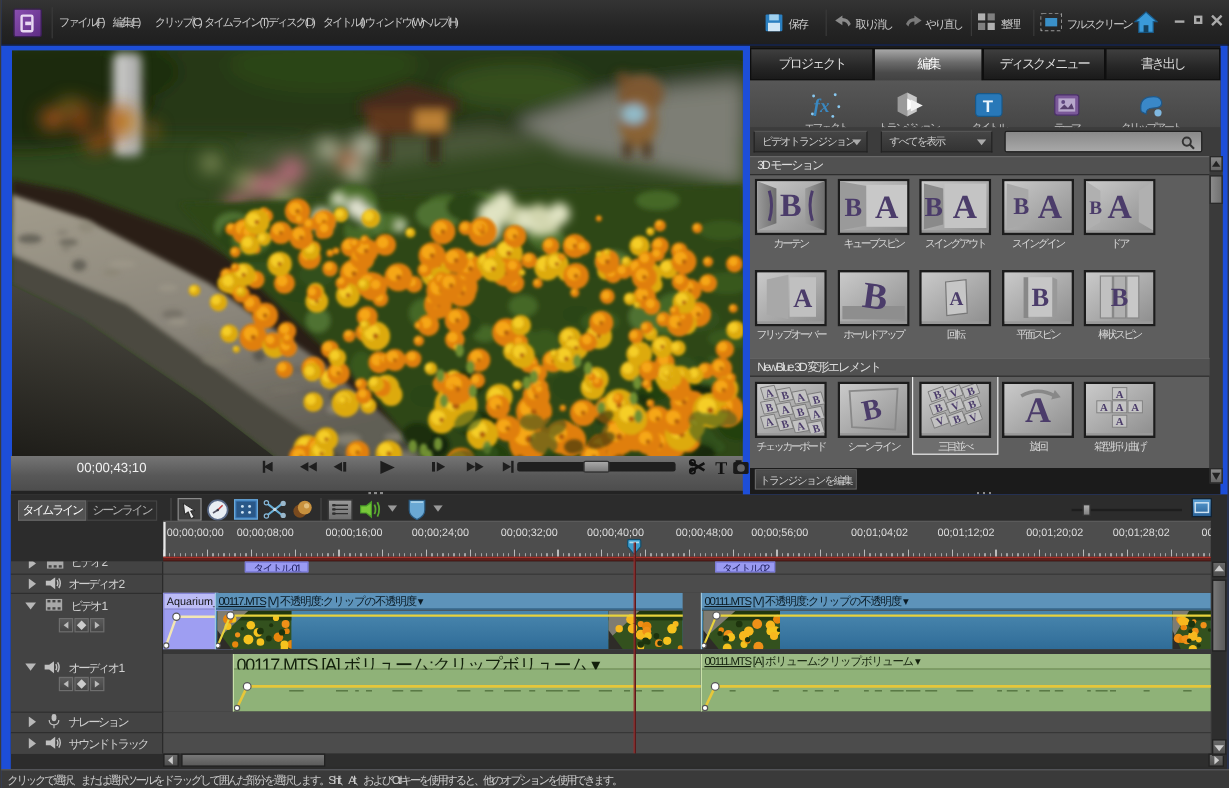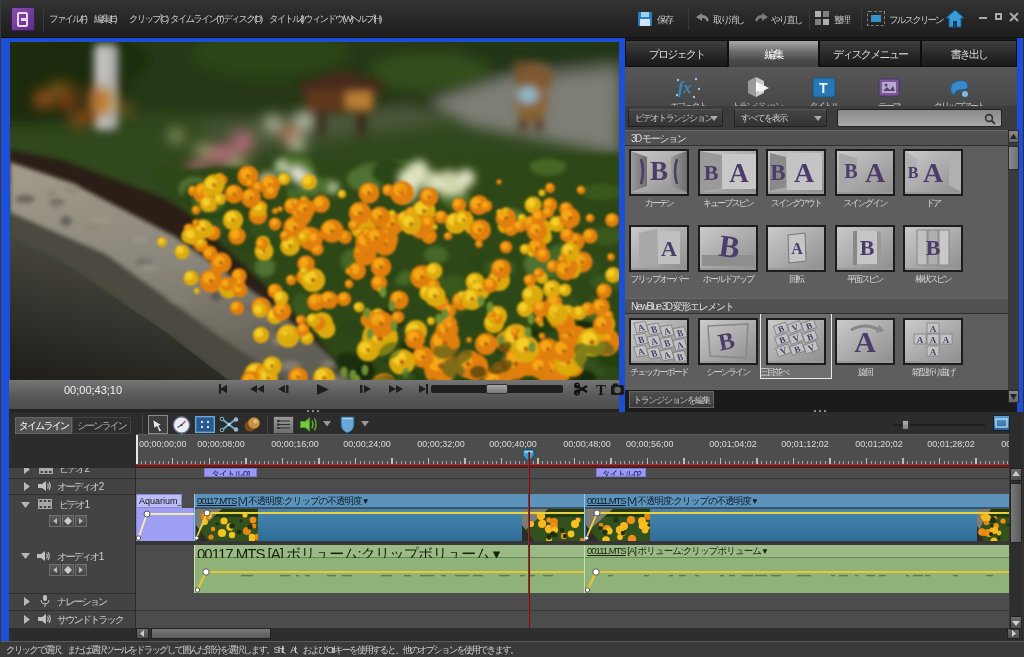--- a/index.html
+++ b/index.html
@@ -1443,21 +1443,21 @@
               <rect x="-6.5" y="-4.5" width="13" height="9" fill="#c2c2c2" stroke="#777" stroke-width="0.7"></rect>
               <text x="0" y="3.5" font-family="Liberation Serif" font-size="9" font-weight="bold" fill="#4b3c6a" text-anchor="middle">B</text>
             </g>
             <g transform="translate(42,32) rotate(-14)">
               <rect x="-6.5" y="-4.5" width="13" height="9" fill="#c2c2c2" stroke="#777" stroke-width="0.7"></rect>
               <text x="0" y="3.5" font-family="Liberation Serif" font-size="9" font-weight="bold" fill="#4b3c6a" text-anchor="middle">V</text>
             </g>
           </g>
         </svg>
       </div>
-<div class="ab" style="left:135px;top:328px;width:72px;height:11px;font-size:9px;letter-spacing:-2px;color:#d8d8d8;white-space:nowrap">三目並べ</div>
+<div class="ab" style="left:135px;top:328px;width:72px;height:11px;font-size:9px;letter-spacing:-2px;color:#d8d8d8;text-align:center;white-space:nowrap">三目並べ</div>
 <div class="ab" style="left:210px;top:280px;width:60px;height:47px;border:2px solid #1c1c1c;background:#999">
         <svg width="56" height="41" viewBox="0 0 56 41">
           <defs>
             <linearGradient id="tg" x1="0" y1="0" x2="1" y2="1">
               <stop offset="0" stop-color="#cacaca"></stop>
               <stop offset="1" stop-color="#8f8f8f"></stop>
             </linearGradient>
             <linearGradient id="tgd" x1="0" y1="0" x2="1" y2="0">
               <stop offset="0" stop-color="#9a9a9a"></stop>
               <stop offset="1" stop-color="#6e6e6e"></stop>
@@ -1731,21 +1731,21 @@
 <div class="ab" style="left:587px;top:56px;width:50px;height:9px;background:#9a9af2;border:1px solid #7a7ad8;overflow:hidden">
         <div style="font-size:9px;letter-spacing:-1.5px;color:#202060;text-align:center;margin-top:-1px">タイトル 02</div>
       </div>
 <div class="ab" style="left:127px;top:82px;width:46px;height:14px;background:#bcbcf6;border:1px solid #8888d8;color:#111;font-size:9px;padding-left:2px;overflow:hidden;line-height:13px">Aquarium_low</div>
 <div class="ab" style="left:127px;top:96px;width:58px;height:33px;background:#9e9ef2;border-left:1px solid #8888d8;border-right:1px solid #8888d8"></div>
 <svg class="ab" style="left:127px;top:96px" width="58" height="33">
         <path d="M2 31 L11 6 L58 6" stroke="#f2e6b4" stroke-width="2" fill="none"></path>
         <circle cx="11" cy="6" r="3" fill="#fff" stroke="#555"></circle>
         <circle cx="2.5" cy="30" r="2.2" fill="#fff" stroke="#555"></circle>
       </svg>
-<div class="ab" style="left:185px;top:82px;width:390px;height:47px;overflow:hidden;border-left:1px solid #9cc8e0">
+<div class="ab" style="left:170px;top:82px;width:390px;height:47px;overflow:hidden;border-left:1px solid #9cc8e0">
         <div class="ab" style="left:0;top:0;width:100%;height:14px;background:#5d93ba;border-bottom:1px solid #2b5b7e"></div>
         <div class="ab" style="left:2px;top:1px;font-size:9.5px;letter-spacing:-1px;color:#0a1a24;white-space:nowrap"><span style="text-decoration:underline">00117.MTS</span> [V] 不透明度:クリップの不透明度 ▾</div>
         <div class="ab" style="left:0;top:15px;width:100%;height:32px;background:linear-gradient(#4a87ae,#2f6c98)"></div>
         <div class="ab" style="left:1px;top:15px;width:62px;height:32px">
           <svg width="62" height="32" viewBox="0 0 62 32" preserveAspectRatio="none" style="display:block">
             <rect width="62" height="32" fill="#33511e"></rect>
             <rect width="62" height="8" fill="#22380f"></rect>
             <polygon points="0,0 26,0 0,24" fill="#7e7c72"></polygon>
             <polygon points="0,16 12,32 0,32" fill="#2e2c28"></polygon>
             <circle cx="15" cy="28" r="2.6" fill="#e8860c"></circle>

